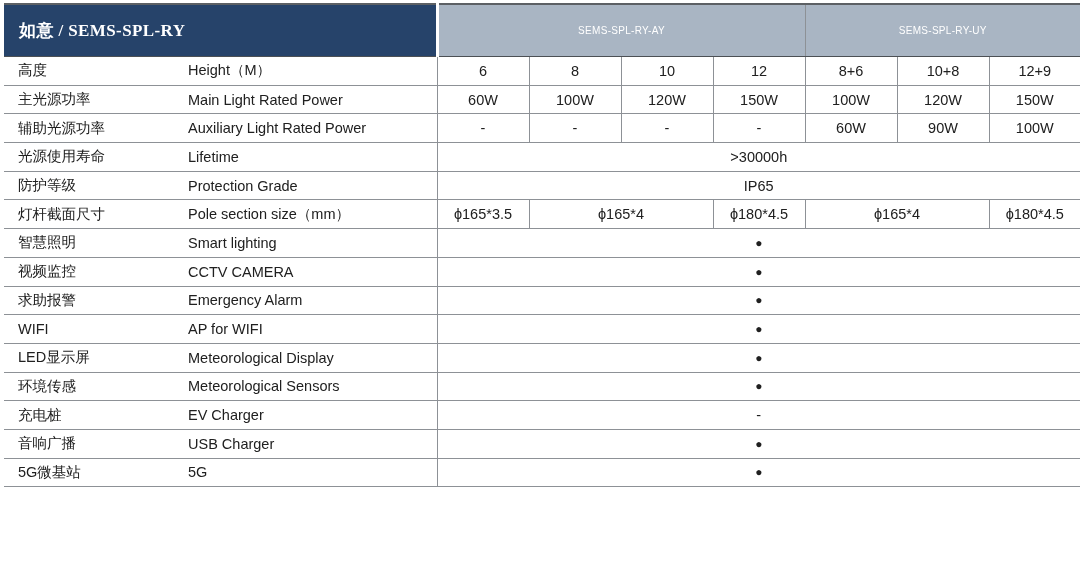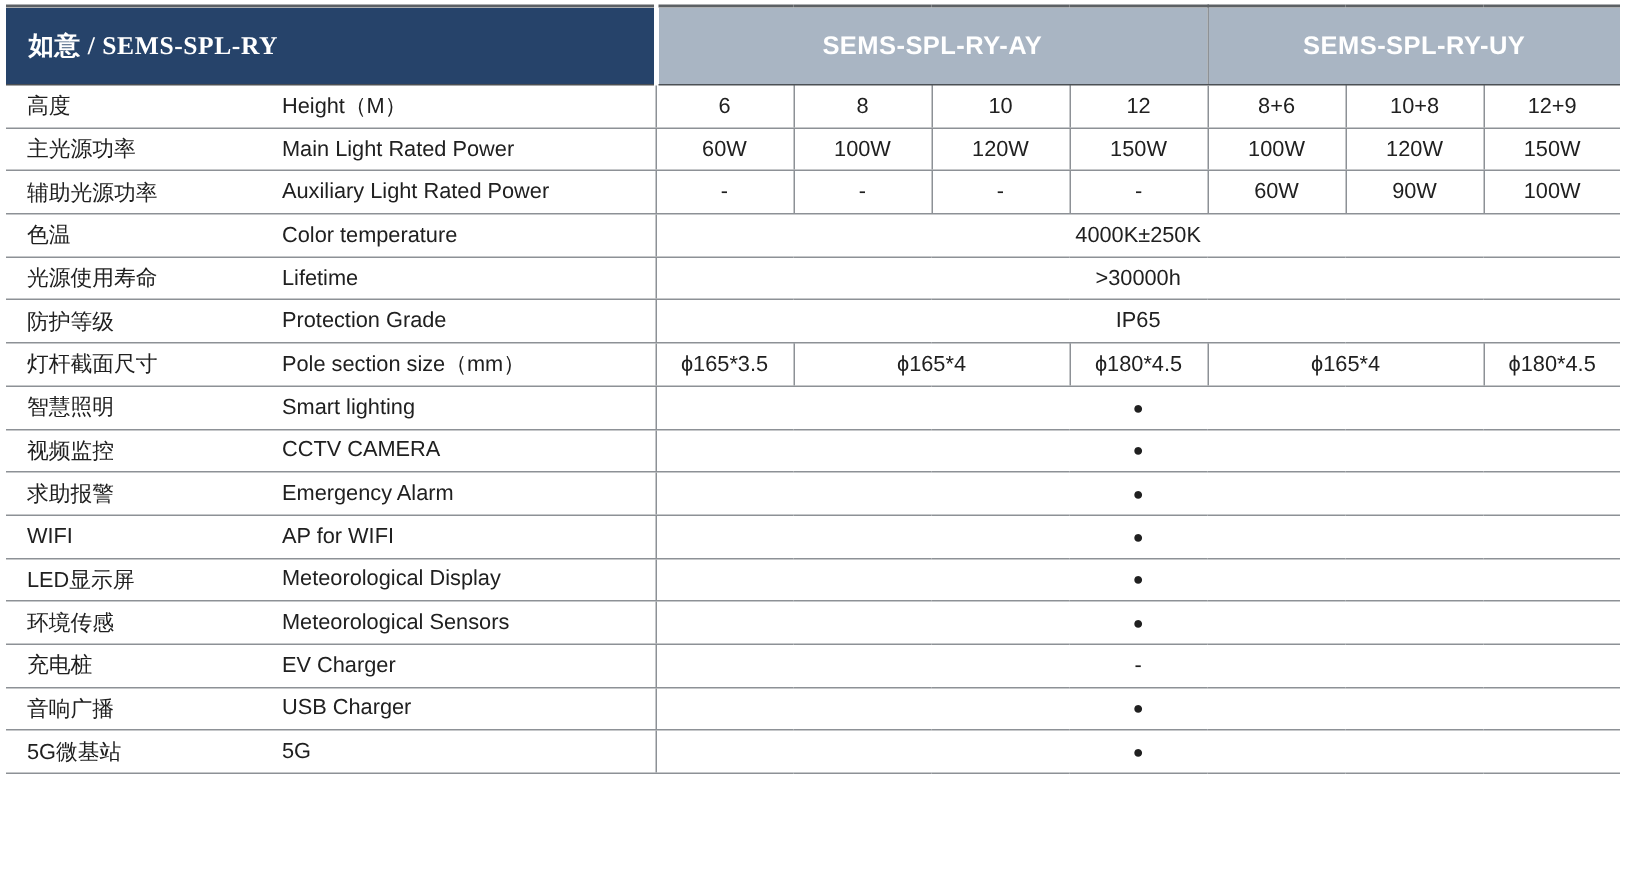--- a/index.html
+++ b/index.html
@@ -19,21 +19,21 @@
     border-bottom:1px solid var(--grid-line,#8d9196);
     white-space:nowrap; overflow:hidden; vertical-align:middle;
   }
   tr.header-row td { height:51px; border-bottom:1px solid #4c5054; }
   td.navy {
     background:var(--navy,#26436a); color:var(--header-text,#fff);
     font-weight:bold; font-size:17px; padding-left:15px; letter-spacing:.4px;font-family:Liberation Serif, serif;
   }
   td.ghead {
     background:var(--header-blue-gray,#a9b5c3); color:var(--header-text,#fff);
-    font-weight:bold; font-size:17px; text-align:center; letter-spacing:.3px;
+    font-weight:normal; font-size:10px; text-align:center; letter-spacing:.3px;
   }
   td.ghead-ay { border-left:3px solid #ffffff; }
   td.ghead-uy { border-left:1px solid var(--grid-line,#8d9196); }
   td.cn { padding-left:14px; }
   td.en { padding-left:2px; }
   td.val { text-align:center; border-left:1px solid var(--grid-line,#8d9196); }
   td.dot { font-size:12px; }
 </style>
 </head>
 <body>
@@ -87,25 +87,20 @@
     <td class="en">Auxiliary Light Rated Power</td>
     <td class="val">-</td>
     <td class="val">-</td>
     <td class="val">-</td>
     <td class="val">-</td>
     <td class="val">60W</td>
     <td class="val">90W</td>
     <td class="val">100W</td>
   </tr>
 
-  <tr>
-    <td class="cn">色温</td>
-    <td class="en">Color temperature</td>
-    <td class="val" colspan="7">4000K±250K</td>
-  </tr>
 
   <tr>
     <td class="cn">光源使用寿命</td>
     <td class="en">Lifetime</td>
     <td class="val" colspan="7">&gt;30000h</td>
   </tr>
 
   <tr>
     <td class="cn">防护等级</td>
     <td class="en">Protection Grade</td>

